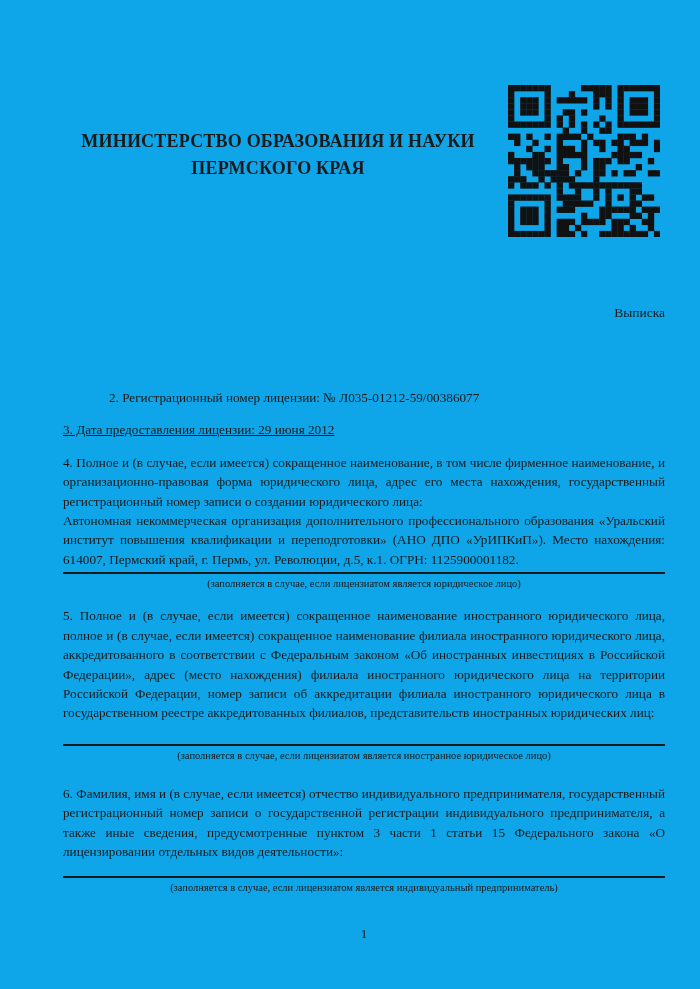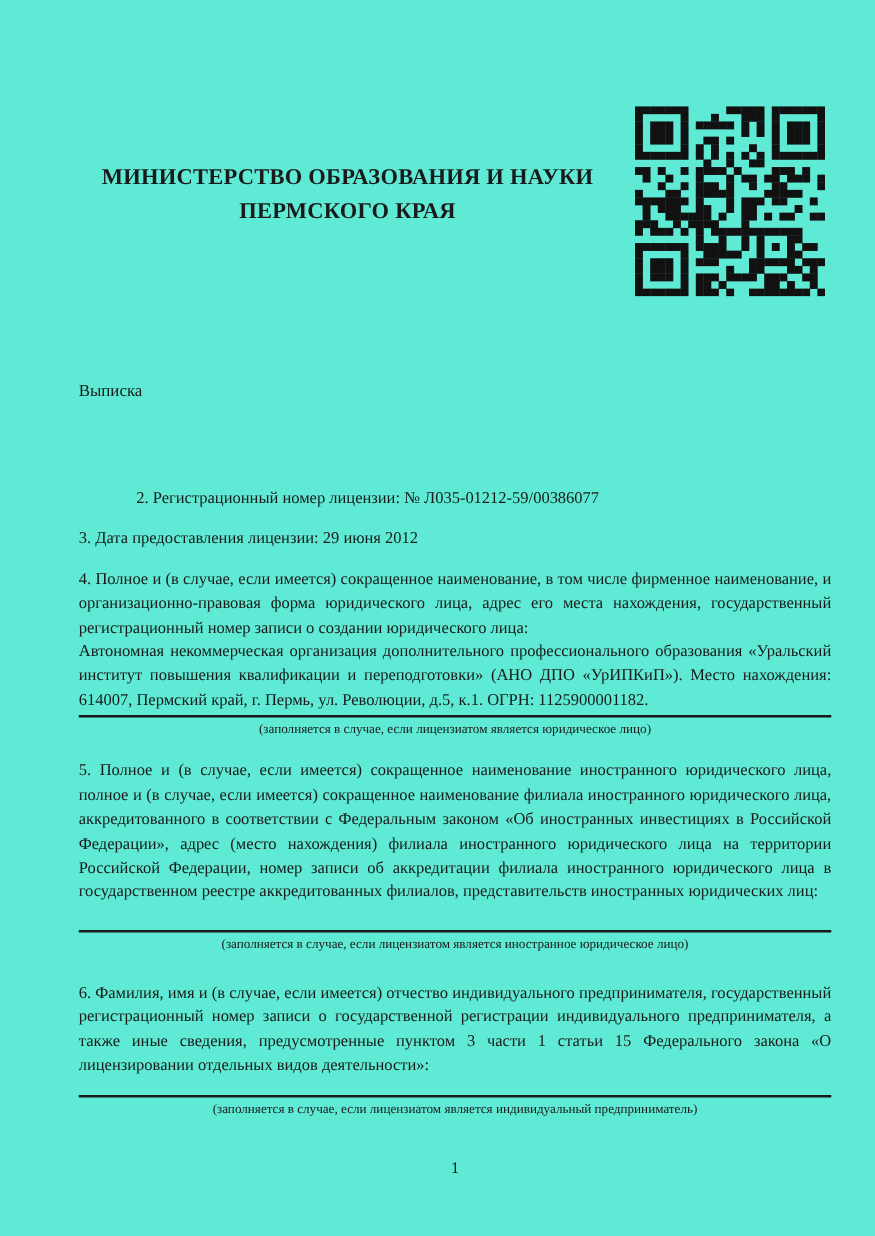--- a/index.html
+++ b/index.html
@@ -10,21 +10,21 @@
   body {
     width: 700px;
     height: 989px;
     font-family: "Liberation Serif", "DejaVu Serif", serif;
     color: #1a1a1a;
   }
   .page {
     position: relative;
     width: 700px;
     height: 989px;
-    background: #5eead4;
+    background: #0ea5e9;
     overflow: hidden;
   }
 
   
   .org {
     position: absolute;
     left: 63px;
     top: 128px;
     width: 430px;
     text-align: center;
@@ -50,42 +50,42 @@
     height: 152px;
     display: block;
   }
 
   
   .title {
     position: absolute;
     left: 63px;
     top: 302px;
     width: 602px;
-    text-align: left;
+    text-align: right;
     font-size: 13.5px;
     line-height: 1.65;
   }
 
   
   .content {
     position: absolute;
     left: 63px;
     top: 365px;
     width: 602px;
     font-size: 13.2px;
     line-height: 1.47;
   }
   .content p { margin: 0; }
   .just { text-align: justify; }
   .center { text-align: center; }
 
   .i1 { margin-top: 7px; }
   .i1 .small-caption { margin-top: 1px; }
   .i2 { margin-top: 23px; margin-left: 46px; }
-  .i3 { margin-top: 13px; }
+  .i3 { margin-top: 13px; text-decoration: underline; }
   .i4 { margin-top: 13px; }
   .i4 .rule { margin-top: 3px; }
   .i5 { margin-top: 15px; }
   .i5 .rule { margin-top: 21px; }
   .i6 { margin-top: 21px; }
   .i6 .rule { margin-top: 14px; }
   .i7 { margin-top: 14px; }
 
   .rule {
     height: 0;

